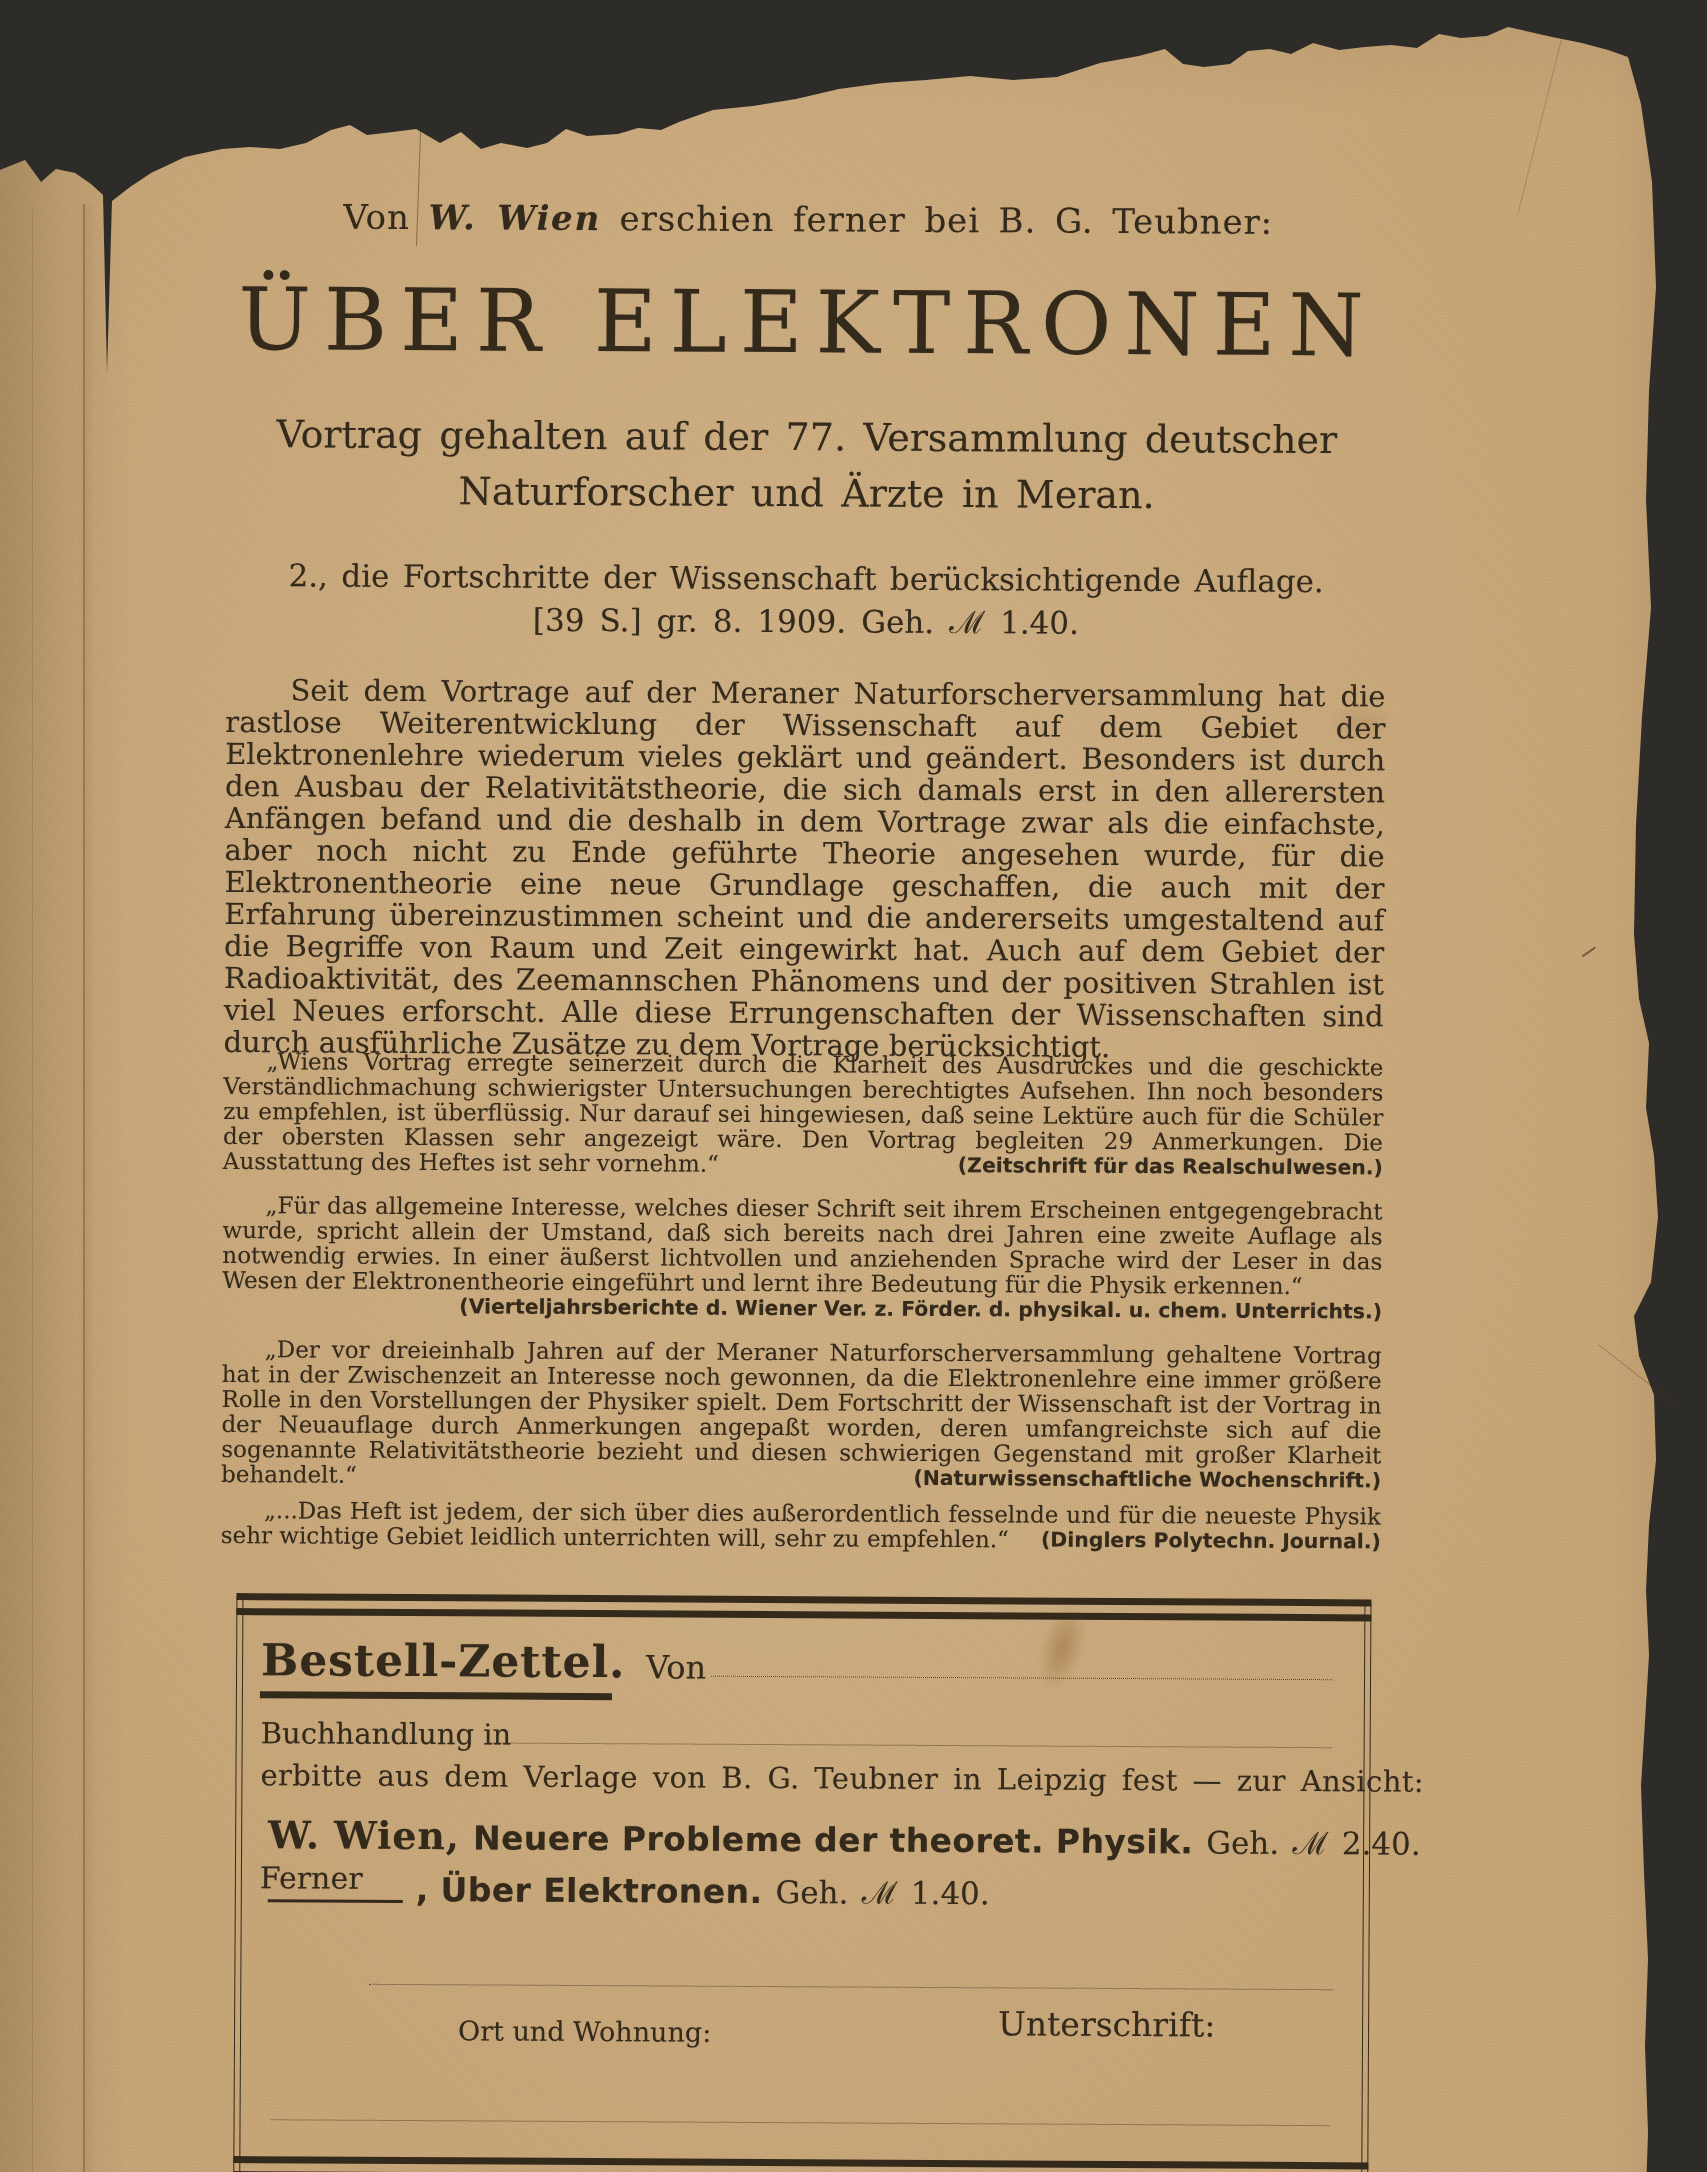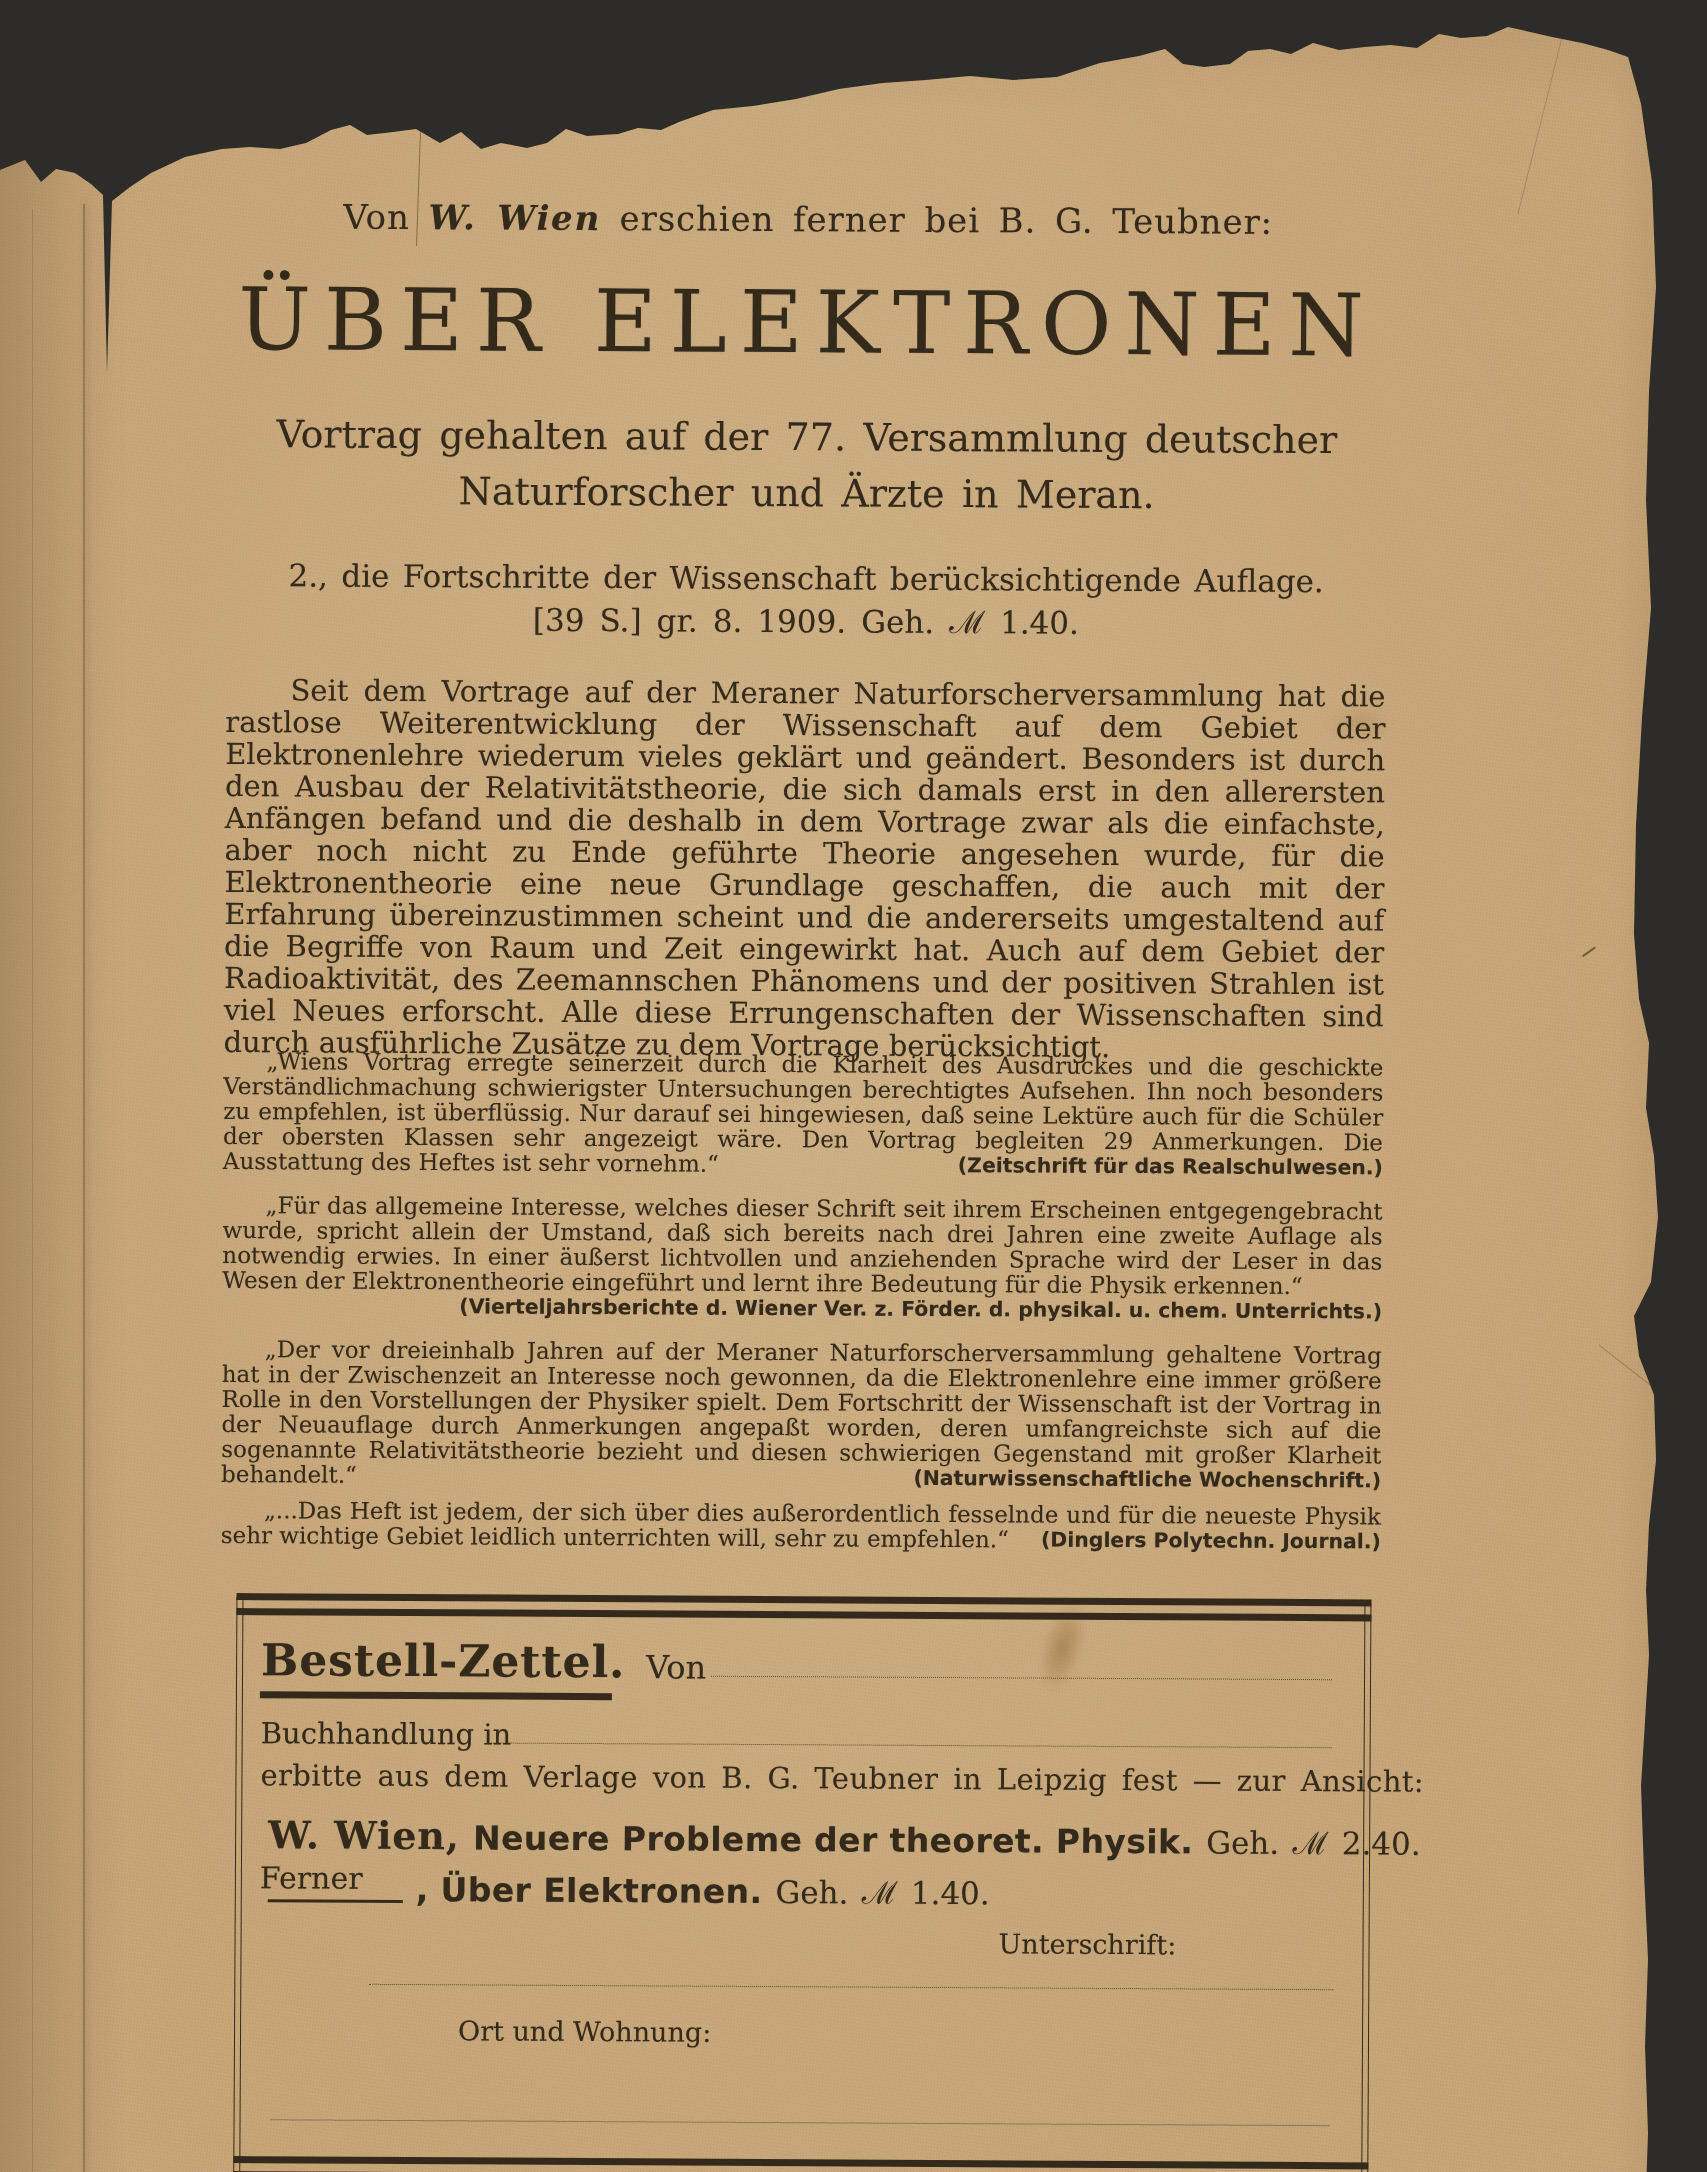--- a/index.html
+++ b/index.html
@@ -101,21 +101,21 @@
   .of-erbitte{left:267px;top:1758px;font-size:29px;word-spacing:5.2px;letter-spacing:0.4px;white-space:nowrap;}
   .order-item{display:flex;align-items:baseline;gap:13px;white-space:nowrap;}
   .oi1{left:275px;top:1812px;} .oi2{left:275px;top:1867px;}
   .oi-author{font-size:38px;font-weight:bold;letter-spacing:0.9px;}
   .oi-name{font-family:"DejaVu Sans","Liberation Sans",sans-serif;font-weight:bold;font-size:33px;letter-spacing:0.4px;}
   .oi-price{font-size:31px;word-spacing:3.5px;}
   .oi-dash{width:135px;height:3px;background:var(--ink);align-self:flex-end;margin-bottom:7px;}
   .of-ferner{left:267px;top:1860px;font-size:30px;}
   .d-ferner{left:377px;top:1983px;width:964px;}
   .of-ort{left:466px;top:2014px;font-size:27px;}
-  .of-unter{left:1006px;top:1924px;font-size:27px;}
+  .of-unter{left:1006px;top:2000px;font-size:33px;}
   .d-bottom{left:279px;top:2119px;width:1059px;}
 </style>
 </head>
 <body>
 
 <div class="paper"></div>
 <div class="crease v1"></div>
 <div class="crease v2"></div>
 <div class="crack c1"></div>
 <div class="crack c2"></div>

